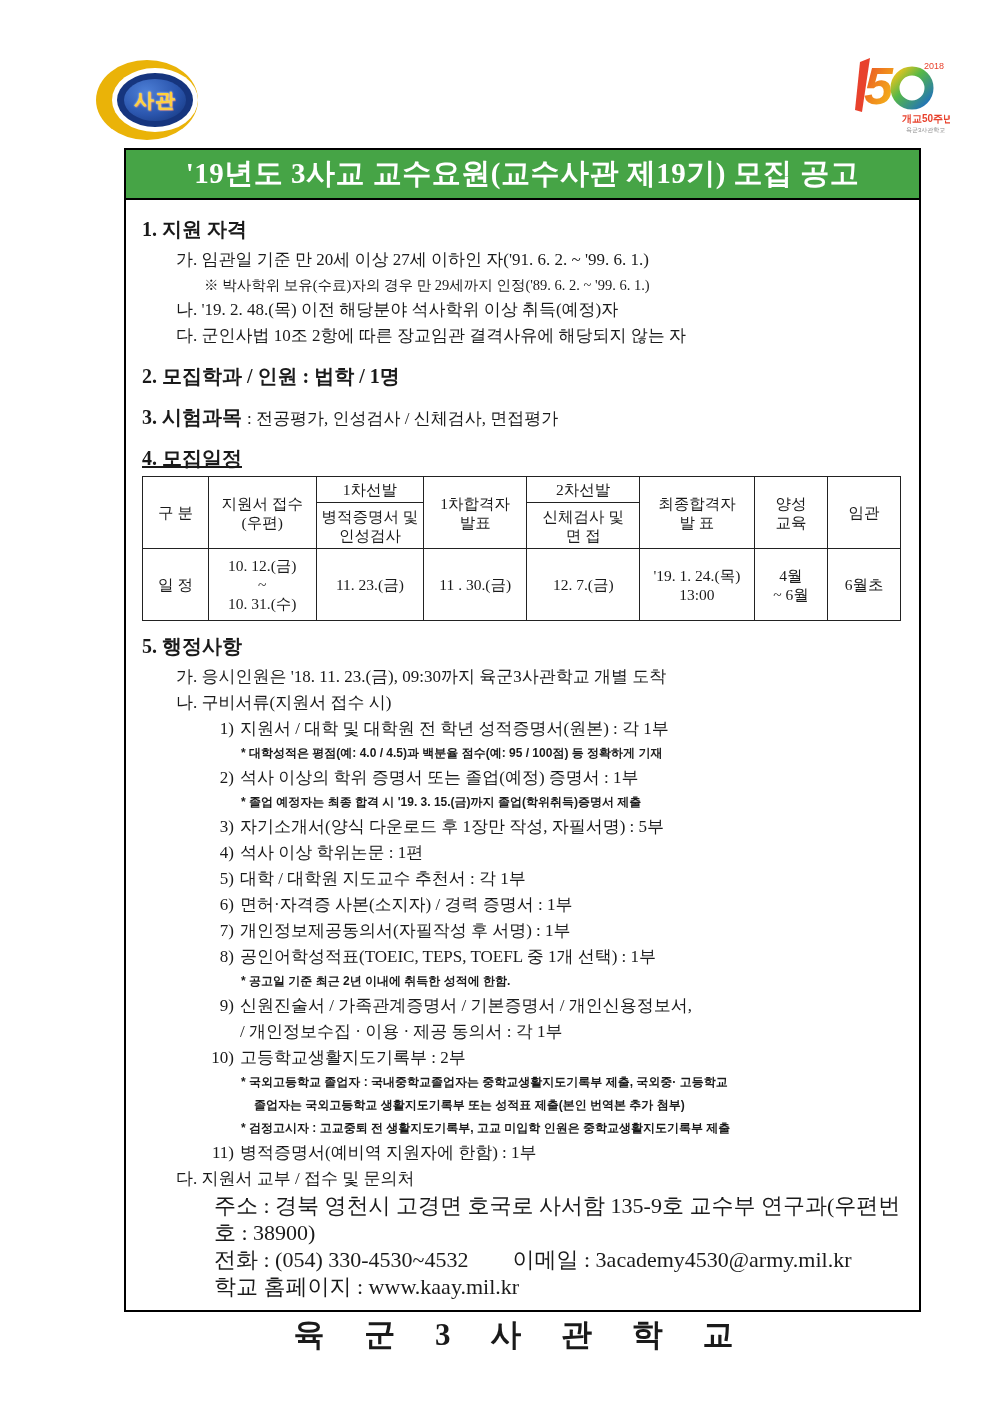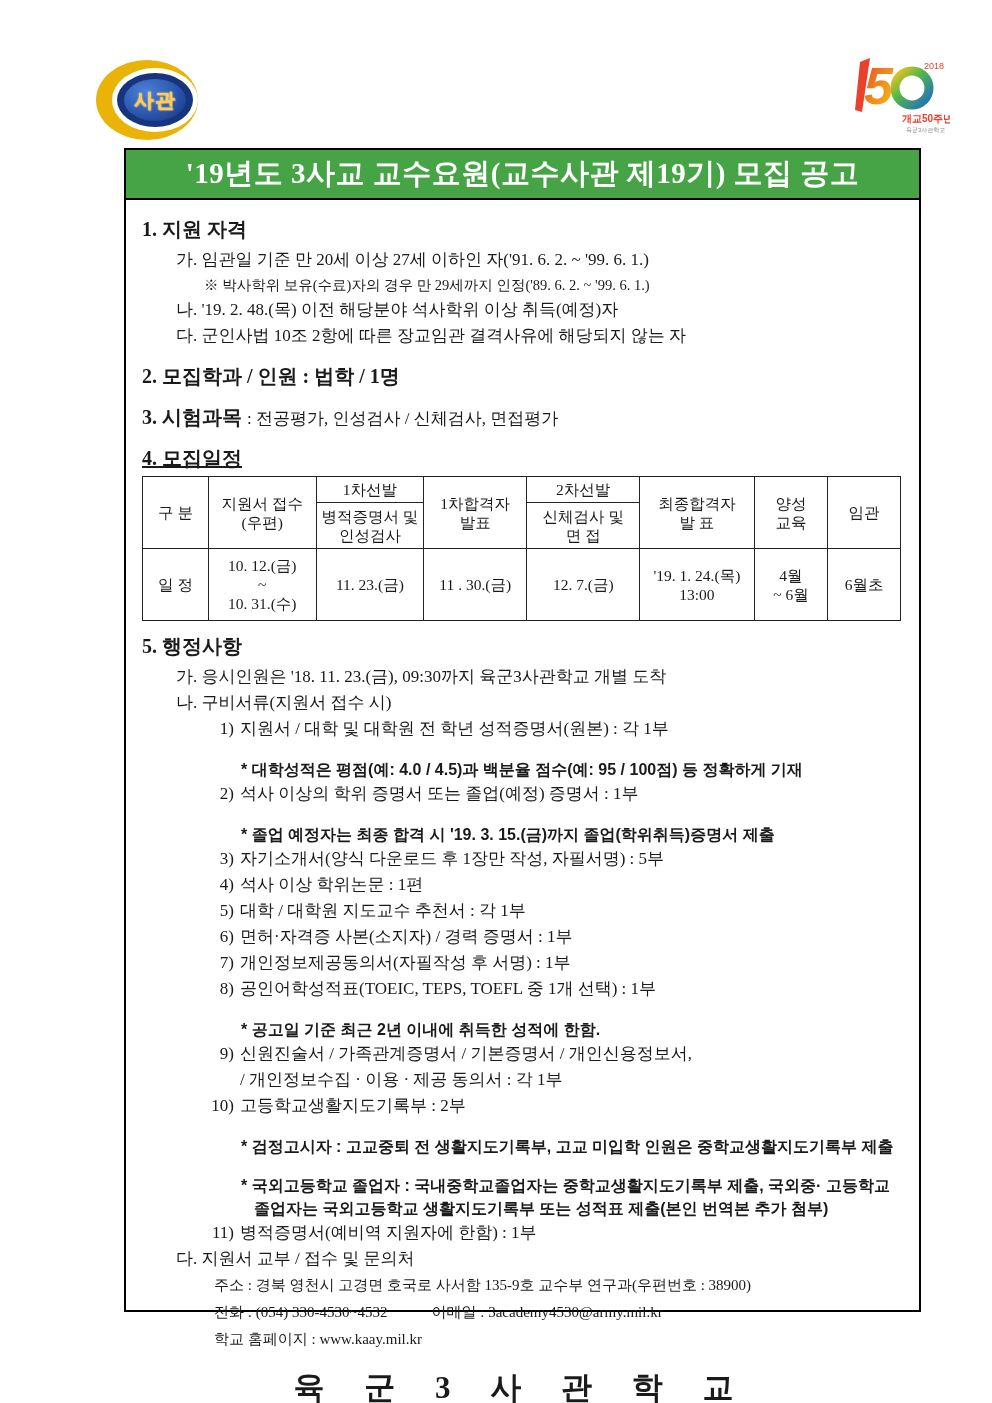--- a/index.html
+++ b/index.html
@@ -46,22 +46,22 @@
     font-size:15.5px; line-height:19px; white-space:pre-line; padding:2px 1px; }
   .tier-top { height:26px; }
   .tier-bottom { height:46px; }
   .data-row td { height:72px; font-size:15.5px; }
 
   
   .doc-item { display:flex; padding-left:62px; font-size:17px; line-height:26px; }
   .doc-num { flex:none; width:30px; text-align:right; margin-right:6px; }
   .doc-body { white-space:pre-line; }
   .doc-note { padding-left:112px; text-indent:-13px; font-family:"Liberation Sans","DejaVu Sans",sans-serif;
-    font-weight:bold; font-size:16px; line-height:23px; white-space:pre-line;margin-top:16px; }
-  .contact { padding-left:72px; font-size:15px; line-height:27px; }
+    font-weight:bold; font-size:12px; line-height:23px; white-space:pre-line; }
+  .contact { padding-left:72px; font-size:22px; line-height:27px; }
   .contact .gap { display:inline-block; width:44px; }
 
   .footer-title { text-align:center; font-weight:bold; font-size:31px;
     letter-spacing:16px; margin-top:14px; }
 </style>
 </head>
 <body>
 
 <div class="page">
 
@@ -221,23 +221,23 @@
       <div class="doc-item">
         <span class="doc-num">9)</span>
         <span class="doc-body">신원진술서 / 가족관계증명서 / 기본증명서 / 개인신용정보서,
 / 개인정보수집 · 이용 · 제공 동의서 : 각 1부</span>
       </div>
 
       <div class="doc-item">
         <span class="doc-num">10)</span>
         <span class="doc-body">고등학교생활지도기록부 : 2부</span>
       </div>
-      <div class="doc-note">* 검정고시자 : 고교중퇴 전 생활지도기록부, 고교 미입학 인원은 중학교생활지도기록부 제출</div>
       <div class="doc-note">* 국외고등학교 졸업자 : 국내중학교졸업자는 중학교생활지도기록부 제출, 국외중· 고등학교
 졸업자는 국외고등학교 생활지도기록부 또는 성적표 제출(본인 번역본 추가 첨부)</div>
+      <div class="doc-note">* 검정고시자 : 고교중퇴 전 생활지도기록부, 고교 미입학 인원은 중학교생활지도기록부 제출</div>
 
       <div class="doc-item">
         <span class="doc-num">11)</span>
         <span class="doc-body">병적증명서(예비역 지원자에 한함) : 1부</span>
       </div>
 
       <div class="lv1">다. 지원서 교부 / 접수 및 문의처</div>
       <div class="contact">주소 : 경북 영천시 고경면 호국로 사서함 135-9호 교수부 연구과(우편번호 : 38900)</div>
       <div class="contact">
         <span>전화 : (054) 330-4530~4532</span><span class="gap"></span><span>이메일 : 3academy4530@army.mil.kr</span>

